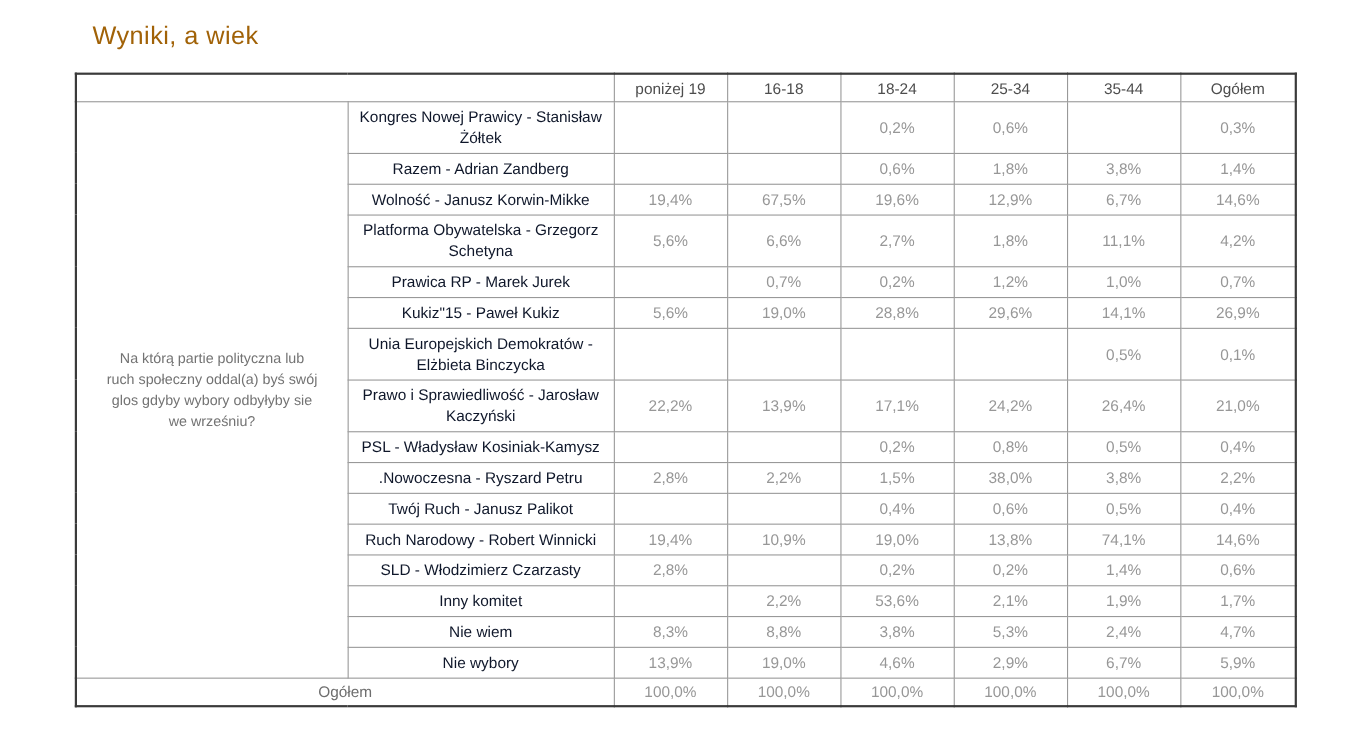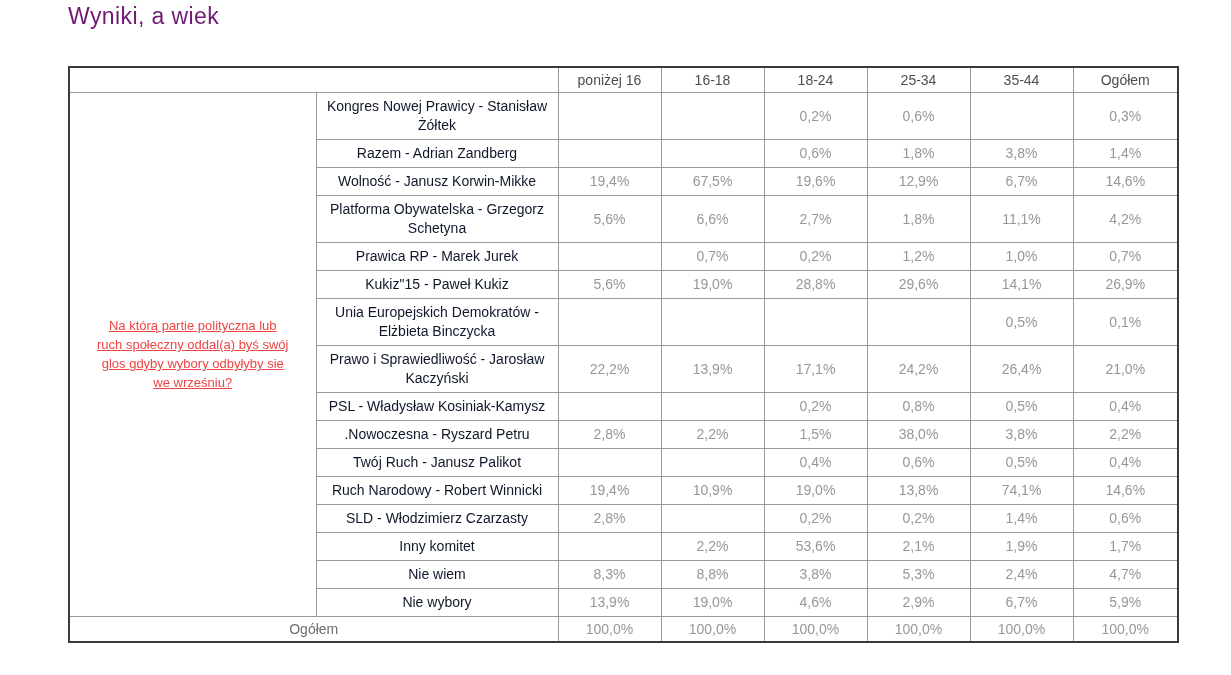--- a/index.html
+++ b/index.html
@@ -9,25 +9,25 @@
     width: 1231px;
     height: 675px;
     font-family: "Liberation Sans", sans-serif;
     overflow: hidden;
   }
   .page { position: relative; width: 1231px; height: 675px; background: #ffffff; }
   .title {
     position: absolute;
     left: 68px;
     top: 3px;
-    margin: 0;
+    margin: 16px;
     font-size: 23px;
     font-weight: 300;
     letter-spacing: 0.4px;
-    color: #701a75;
+    color: #a16207;
   }
   table.results-table {
     position: absolute;
     left: 68px;
     top: 66px;
     width: 1109px;
     table-layout: fixed;
     border-collapse: collapse;
     border: 2px solid #3a3a3a;
   }
@@ -42,23 +42,22 @@
   .results-table thead th {
     height: 25px;
     font-size: 14px;
     color: #4d4d4d;
     padding: 1px 4px;
   }
   .results-table thead th.corner { background: #ffffff; }
   td.question-cell {
     font-size: 13px;
     line-height: 19px;
-    color: #ef4444;
+    color: #737373;
     padding: 0 25px;
-    text-decoration: underline;
   }
   td.label-cell {
     height: 27px;
     font-size: 14px;
     line-height: 19px;
     color: #0f172a;
     padding: 4px 8px;
   }
   td.value-cell {
     font-size: 14px;
@@ -86,21 +85,21 @@
       <col style="width:103px">
       <col style="width:103px">
       <col style="width:103px">
       <col style="width:103px">
       <col style="width:103px">
       <col style="width:105px">
     </colgroup>
     <thead>
       <tr>
         <th class="corner" colspan="2"></th>
-        <th>poniżej 16</th>
+        <th>poniżej 19</th>
         <th>16-18</th>
         <th>18-24</th>
         <th>25-34</th>
         <th>35-44</th>
         <th>Ogółem</th>
       </tr>
     </thead>
     <tbody>
         <tr>
           <td class="question-cell" rowspan="16">Na którą partie polityczna lub ruch społeczny oddal(a) byś swój glos gdyby wybory odbyłyby sie we wrześniu?</td>

